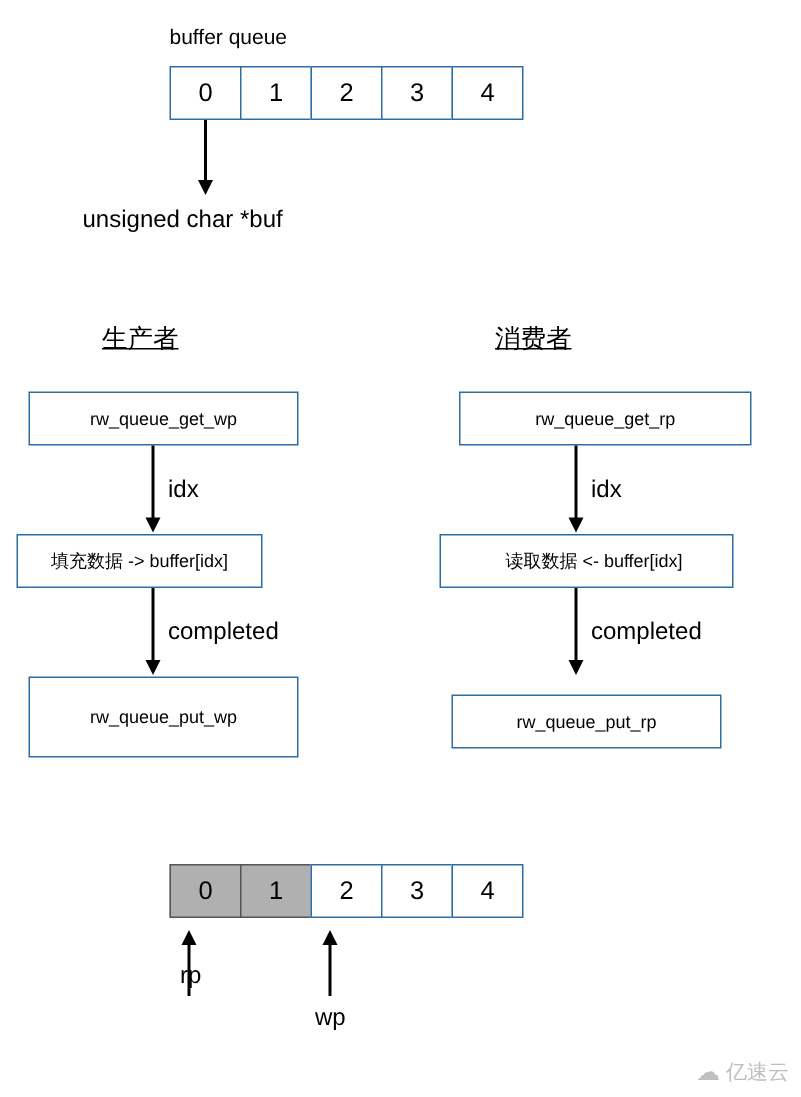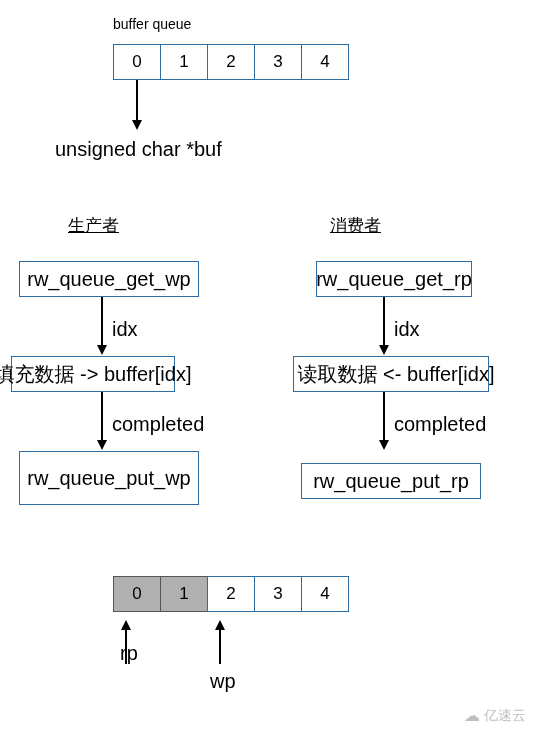--- a/index.html
+++ b/index.html
@@ -30,27 +30,27 @@
     align-items: center;
     justify-content: center;
     font-size: 17px;
     margin-left: -1px;
     background: #fff;
   }
   .cell:first-child { margin-left: 0; }
   .cell.filled { background: #b0b0b0; border-color:#555; }
   .arrow-label {
     position: absolute;
-    font-size: 20px;
+    font-size: 16px;
   }
   .box {
     position: absolute;
     border: 1px solid #2e6da4;
     padding: 8px 10px;
-    font-size: 20px;
+    font-size: 12px;
     text-align: center;
     display: flex;
     align-items: center;
     justify-content: center;
     background: #fff;
     white-space: nowrap;
   }
   .heading {
     position: absolute;
     font-size: 17px;
@@ -109,21 +109,21 @@
 <svg class="arrow" style="left:96px; top:392px;" width="16" height="60">
   <line x1="6" y1="0" x2="6" y2="50" stroke="#000" stroke-width="2"></line>
   <polygon points="6,58 1,48 11,48" fill="#000"></polygon>
 </svg>
 <div class="arrow-label" style="left:112px; top:413px;">completed</div>
 
 <div class="box" style="left:19px; top:451px; width:180px; height:54px;">rw_queue_put_wp</div>
 
 <div class="heading" style="left:330px; top:214px;">消费者</div>
 
-<div class="box" style="left:316px; top:261px; width:156px; height:36px;">rw_queue_get_rp</div>
+<div class="box" style="left:306px; top:261px; width:195px; height:36px;">rw_queue_get_rp</div>
 
 <svg class="arrow" style="left:378px; top:297px;" width="16" height="60">
   <line x1="6" y1="0" x2="6" y2="50" stroke="#000" stroke-width="2"></line>
   <polygon points="6,58 1,48 11,48" fill="#000"></polygon>
 </svg>
 <div class="arrow-label" style="left:394px; top:318px;">idx</div>
 
 <div class="box" style="left:293px; top:356px; width:196px; height:36px;padding-left:20px;">读取数据 &lt;- buffer[idx]</div>
 
 <svg class="arrow" style="left:378px; top:392px;" width="16" height="60">

